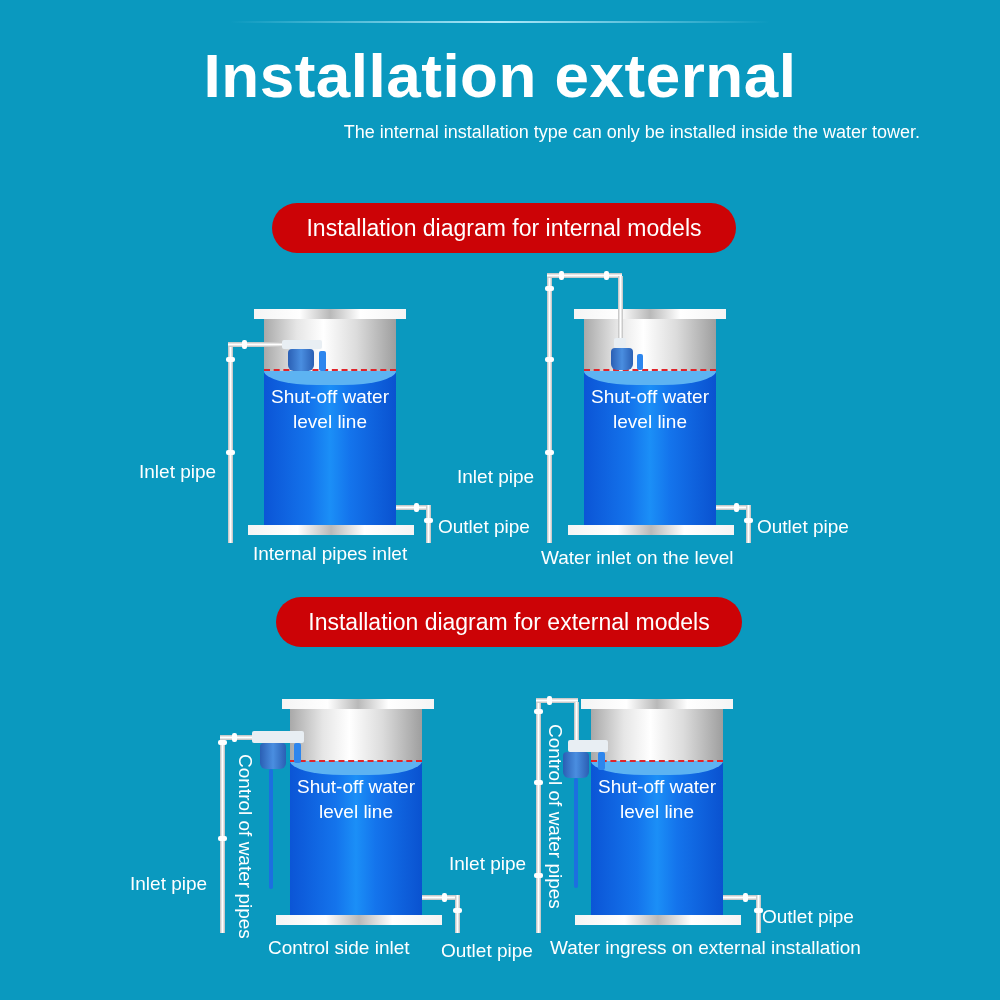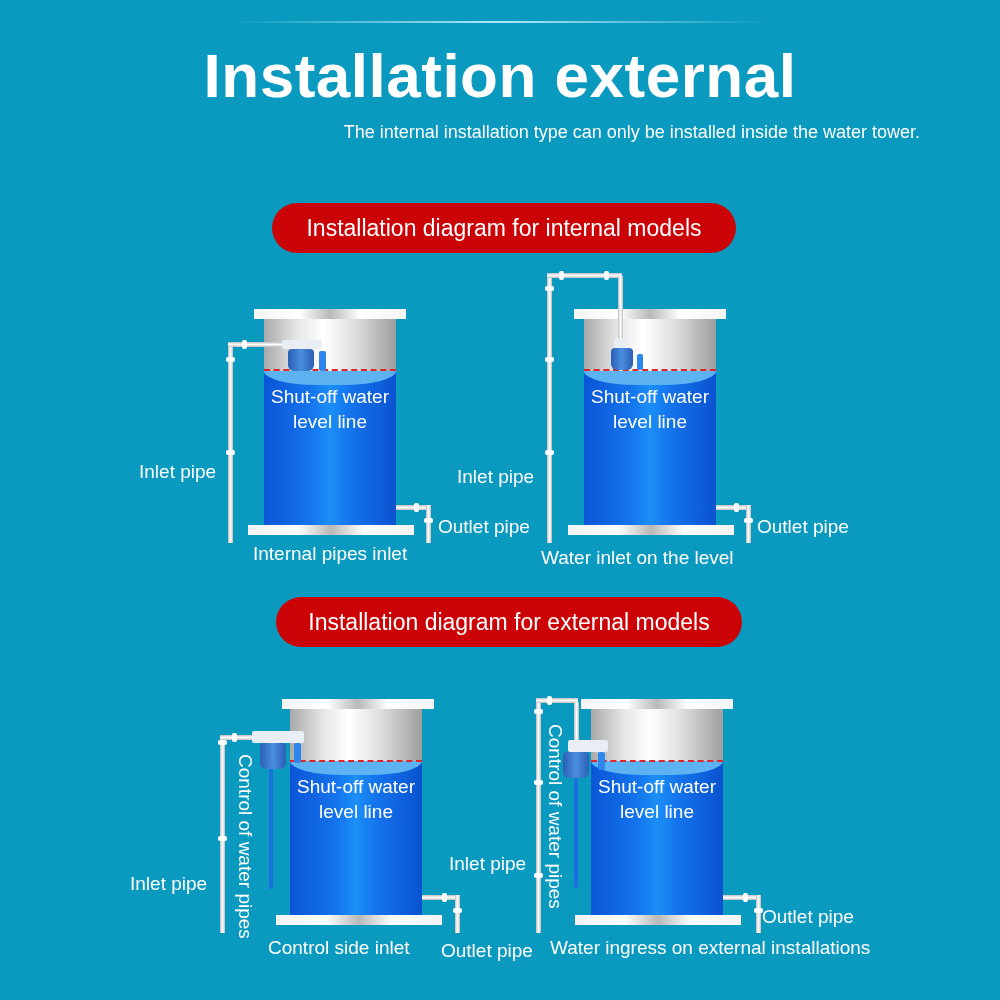--- a/index.html
+++ b/index.html
@@ -199,14 +199,14 @@
   <div class="pipe-v" style="left:756px; top:895px; height:38px;"></div>
   <div class="jointh" style="left:743px; top:893px;"></div>
   <div class="joint" style="left:754px; top:908px;"></div>
   <div class="tank-text" style="left:591px; top:774px; width:132px;">
     <div>Shut-off water</div>
     <div>level line</div>
   </div>
   <div class="vlabel" style="left:566px; top:724px;">Control of water pipes</div>
   <div class="label" style="left:449px; top:853px;">Inlet pipe</div>
   <div class="label" style="left:762px; top:906px;">Outlet pipe</div>
-  <div class="label" style="left:550px; top:937px;">Water ingress on external installations</div>
+  <div class="label" style="left:550px; top:937px;">Water ingress on external installation</div>
 </div>
 
 </body></html>

